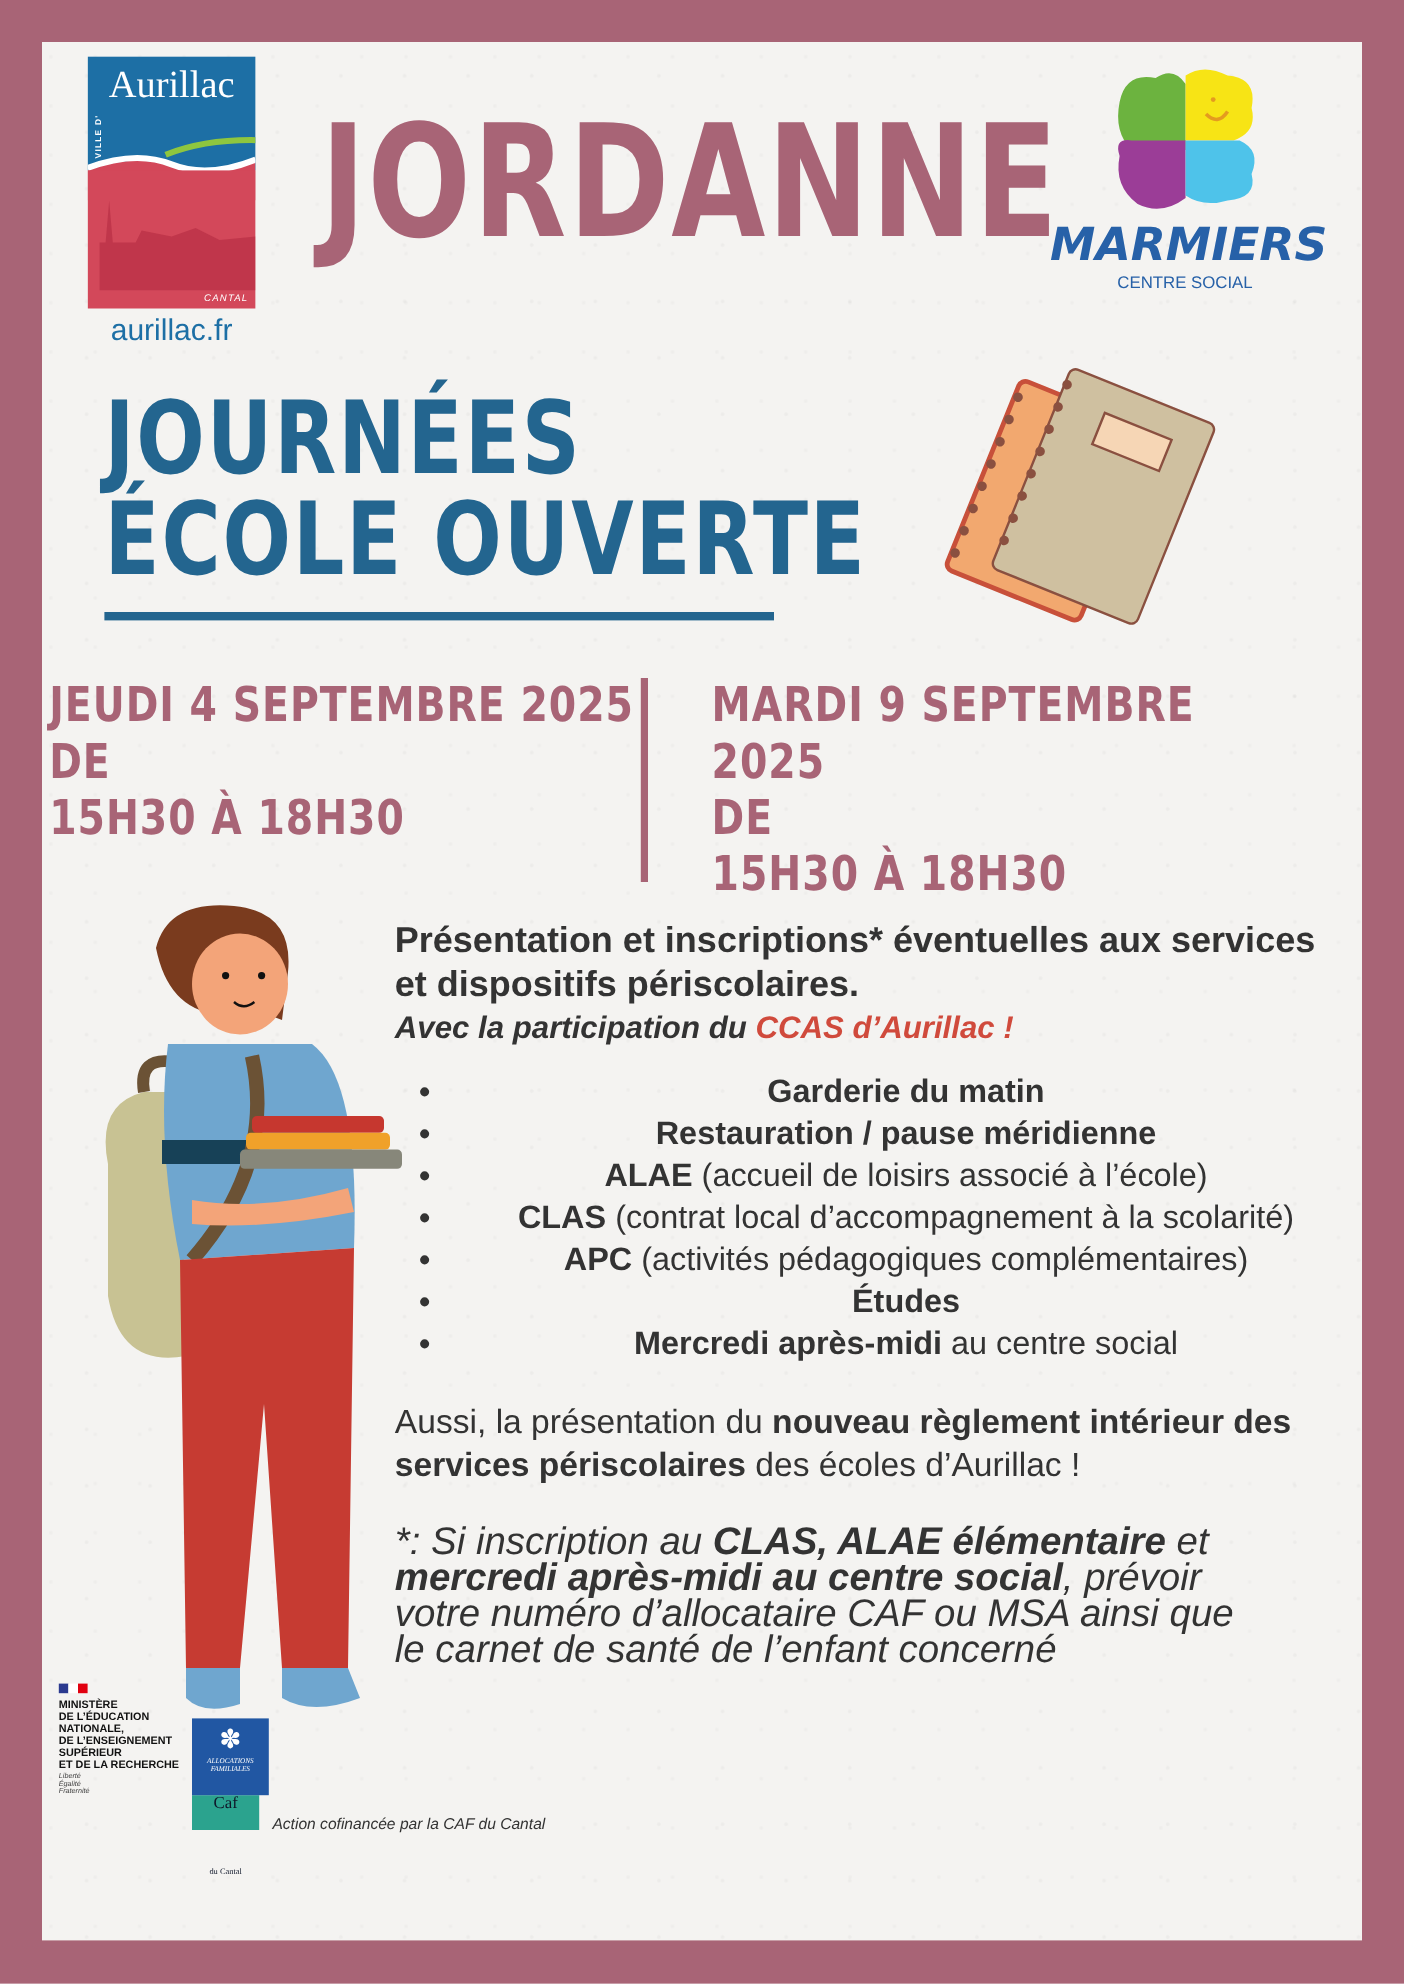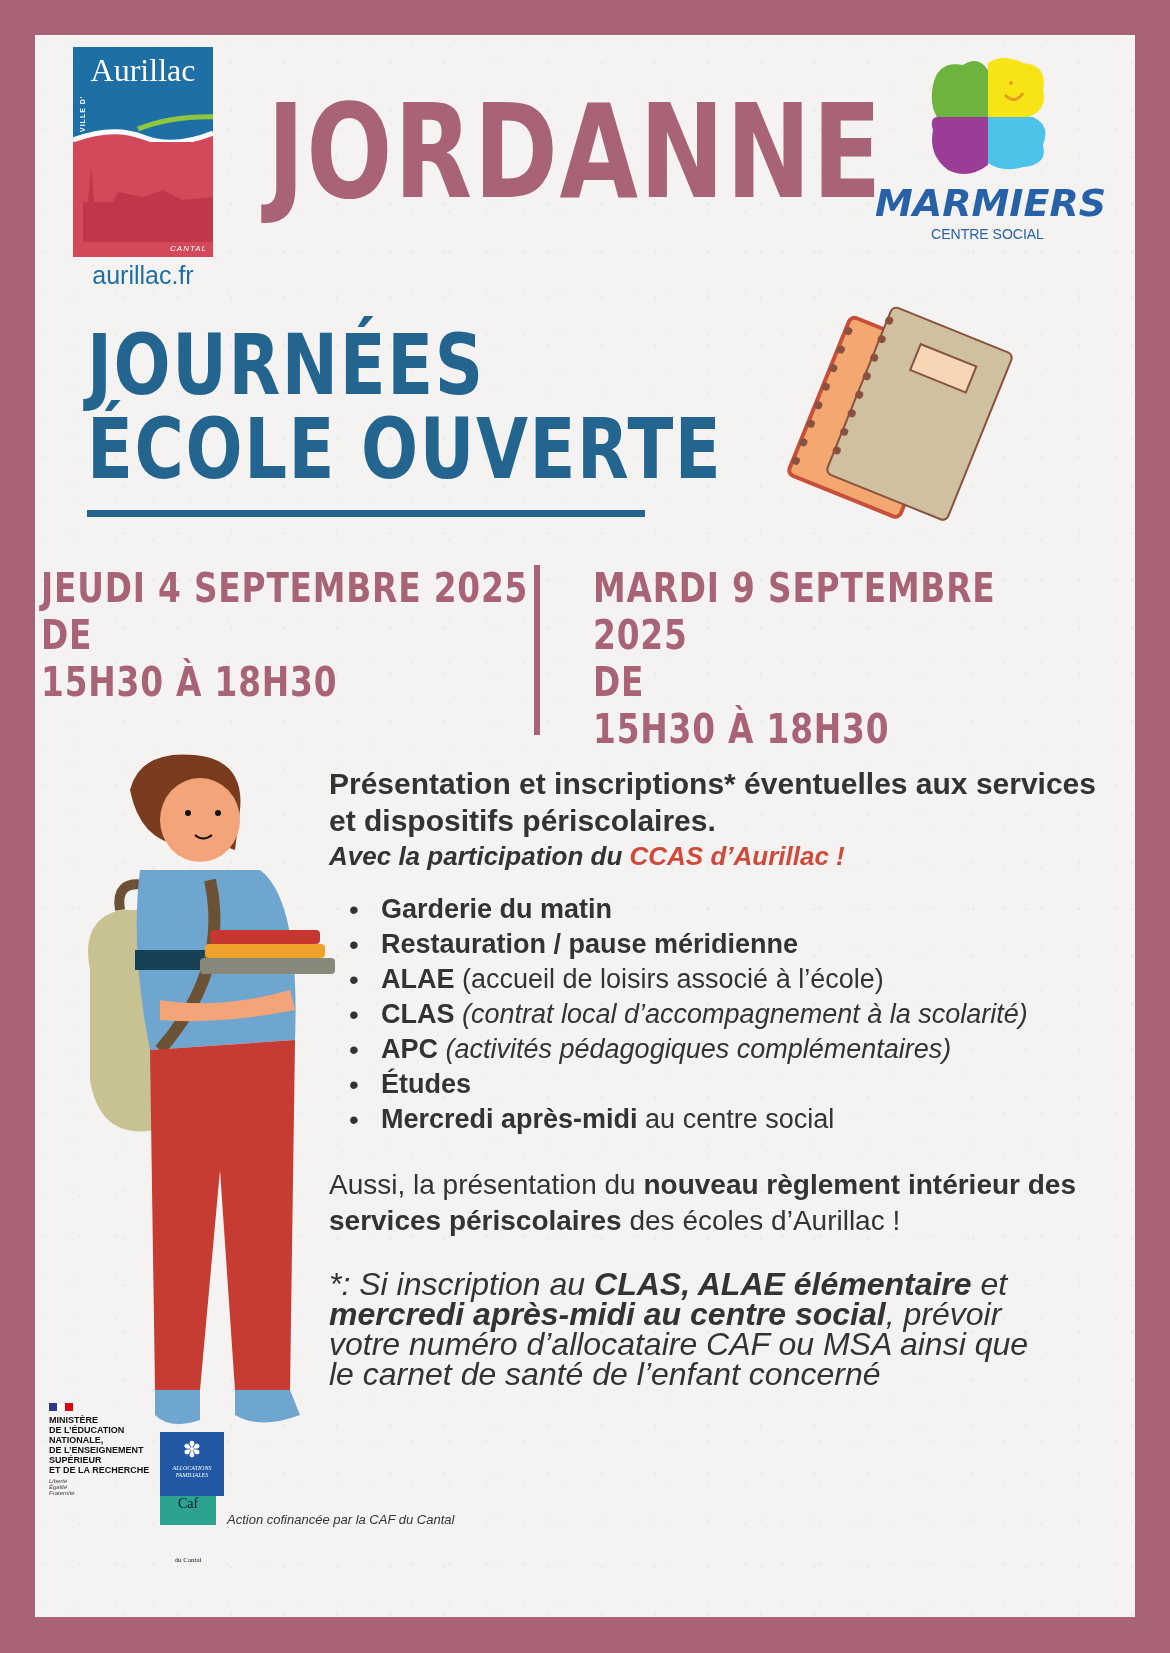--- a/index.html
+++ b/index.html
@@ -53,24 +53,24 @@
   .date-left { left: 6px; top: 530px; }
   .date-right { left: 558px; top: 530px; }
   .date-divider { left: 499px; top: 530px; width: 6px; height: 170px; background:#a86476; }
 
   
   .content { left: 294px; top: 730px; width: 800px; color:#333; }
   .intro { font-size: 30px; font-weight: bold; line-height: 37px; color:#333; }
   .ccas-line { font-size: 26px; font-weight: bold; font-style: italic; line-height: 32px; margin-top: 1px; }
   .ccas-hl { color:#d04a3c; }
   ul.services { list-style: none; margin-top: 20px; margin-left: 20px; }
-  ul.services li { position: relative; padding-left: 32px; font-size: 27px; line-height: 35px; color:#333; }
+  ul.services li { position: relative; padding-left: 32px; font-size: 27px; line-height: 35px; color:#333;text-align:center; }
   ul.services li::before { content: "•"; position: absolute; left: 0; top: 0; font-size: 28px; }
   .b { font-weight: bold; }
-  .it { font-style: italic; }
+  .it { }
   .aussi { margin-top: 30px; font-size: 28px; line-height: 36px; color:#333; }
   .footnote { margin-top: 30px; font-size: 32px; line-height: 30px; font-style: italic; color:#333; width: 700px; }
 
   
   .ministere { left: 14px; top: 1368px; width: 110px; font-size: 9px; font-weight: bold; line-height: 10px; color:#111; }
   .flag { display:flex; width: 24px; height: 8px; margin-bottom: 4px; }
   .flag span { flex:1; }
   .devise { font-size: 6px; font-weight: normal; font-style: italic; line-height: 6px; margin-top: 3px; color:#444; }
   .caf-logo { left: 125px; top: 1397px; width: 64px; height: 93px; }
   .caf-top { width:64px; height:64px; background:#2157a3; color:#fff; text-align:center; position:relative; }

